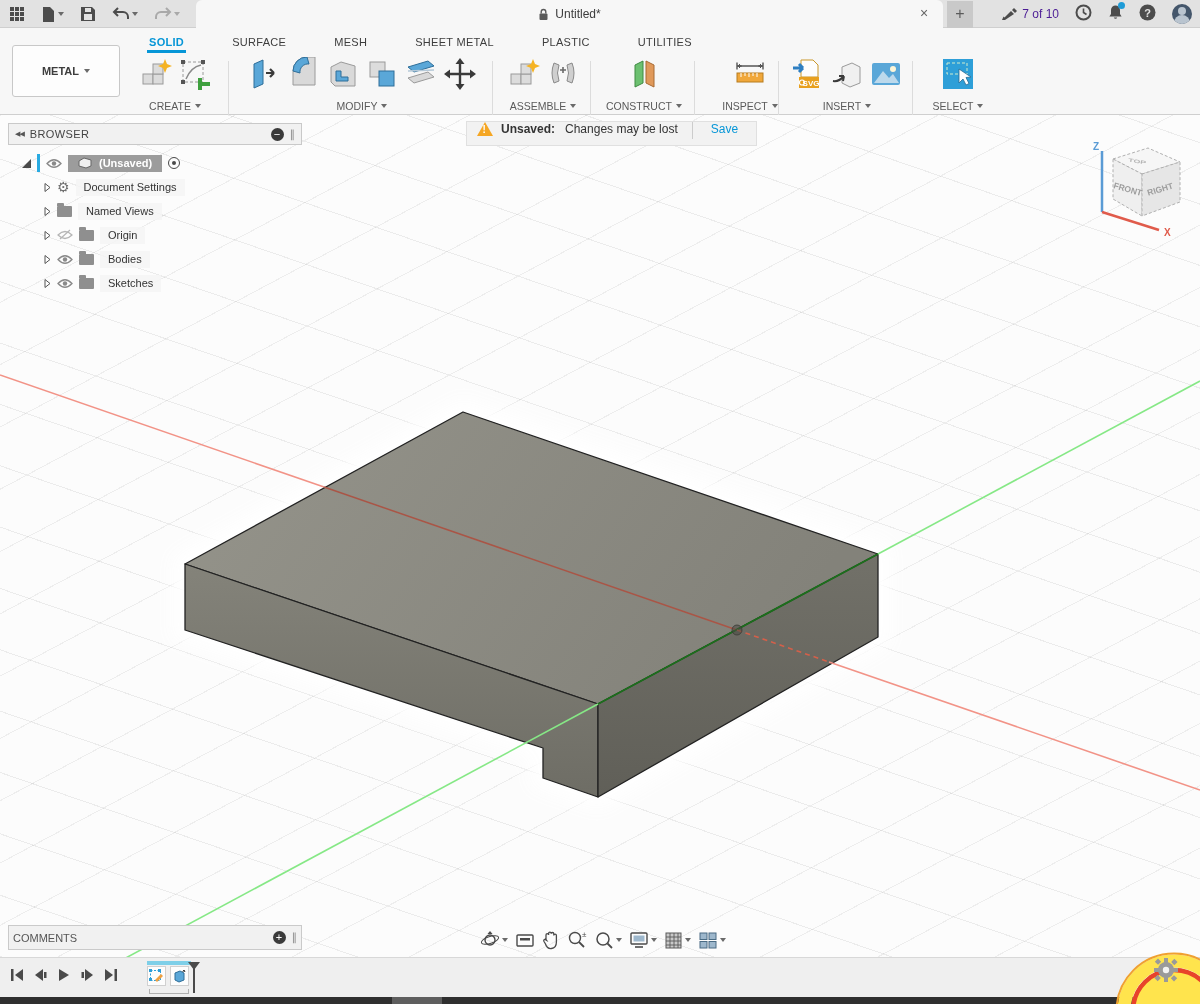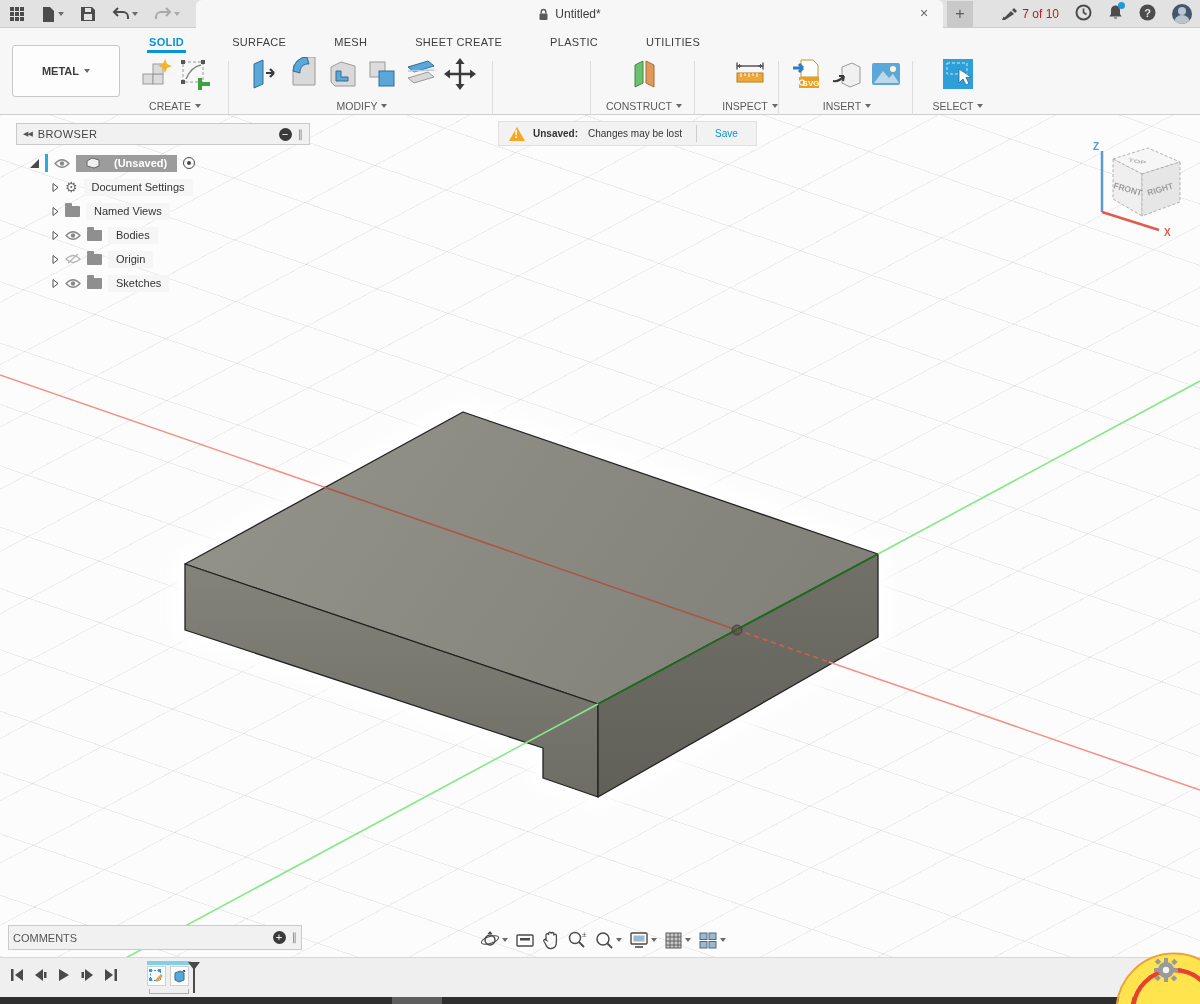--- a/index.html
+++ b/index.html
@@ -14,21 +14,21 @@
   .tb-btn { display:flex; align-items:center; gap:2px; padding:2px 3px; cursor:pointer; }
   .caret-down { width:0; height:0; border-left:3.5px solid transparent; border-right:3.5px solid transparent; border-top:4px solid #6a6a6a; display:inline-block; }
   .doc-tab { position:absolute; left:196px; top:0; width:747px; height:28px;
     background:#f7f7f7; border-radius:6px 6px 0 0; display:flex; align-items:center; justify-content:center; gap:6px; }
   .doc-title { font-size:12px; color:#3c3c3c; }
   .tab-close { position:absolute; right:10px; top:4px; width:18px; height:18px; text-align:center;
     font-size:14px; line-height:18px; color:#666; cursor:pointer; }
   .tab-new { position:absolute; left:947px; top:1px; width:26px; height:27px; background:#c9c9c9;
     color:#5a5a5a; font-size:16px; text-align:center; line-height:26px; cursor:pointer; }
   .tb-right { position:absolute; right:8px; top:0; height:28px; display:flex; align-items:center; gap:16px; }
-  .job-status { display:flex; align-items:center; gap:4px; font-size:12px; color:#b91c1c; }
+  .job-status { display:flex; align-items:center; gap:4px; font-size:12px; color:#4c1d95; }
   .avatar { width:20px; height:20px; border-radius:50%; background:#44566b; overflow:hidden; position:relative; }
   .avatar:before { content:""; position:absolute; left:6px; top:3px; width:8px; height:8px; border-radius:50%; background:#b9c4cf; }
   .avatar:after { content:""; position:absolute; left:2px; top:11px; width:16px; height:10px; border-radius:8px 8px 0 0; background:#b9c4cf; }
   .bell-wrap { position:relative; }
   .bell-dot { position:absolute; right:-2px; top:-2px; width:7px; height:7px; border-radius:50%; background:#1e9bd7; }
 
   
   .ribbon { position:absolute; left:0; top:28px; width:1200px; height:87px; background:#f7f7f7; border-bottom:1px solid #cfcfcf; }
   .ribbon-tabs { position:absolute; left:0; top:0; width:1200px; height:27px; display:flex; align-items:center; gap:44px; padding-left:147px; }
   .rtab { font-size:11px; color:#3d3d3d; letter-spacing:.3px; padding:6px 2px 5px; cursor:pointer; }
@@ -43,44 +43,44 @@
   .ricon { width:34px; height:34px; cursor:pointer; }
 
   
   .viewport { position:absolute; left:0; top:115px; width:1200px; height:842px; background:
     repeating-linear-gradient(19deg, rgba(90,90,90,0.10) 0 1px, transparent 1px 58px),
     repeating-linear-gradient(152deg, rgba(90,90,90,0.09) 0 1px, transparent 1px 55px),
     #fcfcfc; }
   .scene { position:absolute; left:0; top:0; }
 
   
-  .browser { position:absolute; left:16px; top:8px; width:294px; font-size:11px; color:#333; }
+  .browser { position:absolute; left:8px; top:8px; width:294px; font-size:11px; color:#333; }
   .panel-header { height:22px; background:#f1f1f1; border:1px solid #c9c9c9; display:flex; align-items:center; padding:0 6px; gap:6px; }
   .panel-title { flex:0 0 auto; font-size:11px; color:#444; letter-spacing:.4px; }
   .panel-spacer { flex:1; }
   .chev { font-size:7px; color:#555; letter-spacing:-1px; cursor:pointer; }
   .circle-btn { width:13px; height:13px; border-radius:50%; background:#3a3a3a; color:#fff; font-size:11px;
     line-height:12px; text-align:center; cursor:pointer; }
   .grip { color:#8a8a8a; font-size:11px; cursor:pointer; }
   .tree { margin-top:6px; }
   .trow { height:24px; display:flex; align-items:center; gap:6px; }
   .tri-outline { width:7px; height:9px; cursor:pointer; }
   .root-tri { width:0; height:0; border-left:9px solid transparent; border-bottom:9px solid #4a4a4a; cursor:pointer; }
   .sel-bar { width:3px; height:18px; background:#29abe2; }
-  .chip { background:#9c9c9c; color:#fff; font-weight:bold; padding:2px 10px 3px; display:flex; align-items:center; gap:14px; }
+  .chip { background:#9c9c9c; color:#fff; font-weight:bold; padding:2px 10px 3px; display:flex; align-items:center; gap:7px; }
   .rowlabel { background:rgba(245,245,245,.85); padding:2px 8px 3px; }
   .radio { width:12px; height:12px; border:1.5px solid #4a4a4a; border-radius:50%; position:relative; cursor:pointer; }
   .radio:before { content:""; position:absolute; left:3px; top:3px; width:4px; height:4px; border-radius:50%; background:#4a4a4a; }
   .folder { width:15px; height:11px; background:#8f8f8f; position:relative; border-radius:1px; }
   .folder:before { content:""; position:absolute; left:0; top:-3px; width:7px; height:3px; background:#8f8f8f; border-radius:1px 1px 0 0; }
   .gear-glyph { color:#6f6f6f; font-size:14px; line-height:14px; }
 
   
   .warnbar { position:absolute; left:466px; top:6px; height:25px; background:#f2f2f2; border:1px solid #e0e0e0;
-    display:flex; align-items:center; font-size:10px; color:#333;margin-left:32px; }
+    display:flex; align-items:flex-start; font-size:12px; color:#333; }
   .warnbar .wlabel { font-weight:bold; margin:0 10px 0 8px; }
   .warnbar .wmsg { margin-right:14px; }
   .warnbar .wdiv { width:1px; height:17px; background:#ccc; }
   .warnbar .wsave { color:#0696d7; padding:0 18px; cursor:pointer; }
   .warn-tri { width:0; height:0; border-left:8px solid transparent; border-right:8px solid transparent;
     border-bottom:14px solid #f5a623; position:relative; margin-left:10px; }
   .warn-tri:after { content:"!"; position:absolute; left:-2.5px; top:2px; color:#fff; font-size:10px; font-weight:bold; }
 
   
   .commentsbar { position:absolute; left:8px; top:810px; width:294px; height:25px; background:#f1f1f1;
@@ -201,21 +201,21 @@
       </span>
       <span class="avatar"></span>
     </div>
   </div>
 
   <div class="ribbon">
     <div class="ribbon-tabs">
       <span class="rtab active">SOLID</span>
       <span class="rtab">SURFACE</span>
       <span class="rtab">MESH</span>
-      <span class="rtab">SHEET CREATE</span>
+      <span class="rtab">SHEET METAL</span>
       <span class="rtab">PLASTIC</span>
       <span class="rtab">UTILITIES</span>
     </div>
 
     <div class="workspace-box" style="top:17px;">
       <span>METAL</span>
       <span class="caret-down"></span>
     </div>
 
     <div class="rgroup" style="left:134px; width:82px;">
@@ -284,20 +284,41 @@
             </g>
           </svg>
       </div>
       <div class="rgroup-label">
         <span>MODIFY</span>
           <span class="caret-down"></span>
       </div>
     </div>
     <div class="rsep" style="left:492px;"></div>
 
+    <div class="rgroup" style="left:498px; width:90px;">
+      <div class="rgroup-icons">
+        <svg class="ricon" viewBox="0 0 34 34">
+            <g stroke="#9a9a9a" fill="#dcdcdc">
+              <rect x="4" y="17" width="10" height="10"></rect>
+              <rect x="14" y="17" width="10" height="10"></rect>
+              <rect x="14" y="7" width="10" height="10"></rect>
+            </g>
+            <path d="M26,2 l2,5 5,2 -5,2 -2,5 -2,-5 -5,-2 5,-2 z" fill="#f5b324"></path>
+          </svg>
+        <svg class="ricon" viewBox="0 0 34 34">
+            <path d="M8,6 q-4,10 0,20 l5,-2 q-3,-8 0,-16 z" fill="#cfcfcf" stroke="#8a8a8a"></path>
+            <path d="M26,6 q4,10 0,20 l-5,-2 q3,-8 0,-16 z" fill="#cfcfcf" stroke="#8a8a8a"></path>
+            <path d="M17,10 v6 m-3,-3 h6" stroke="#6a6a6a" stroke-width="1.6"></path>
+          </svg>
+      </div>
+      <div class="rgroup-label">
+        <span>ASSEMBLE</span>
+          <span class="caret-down"></span>
+      </div>
+    </div>
     <div class="rsep" style="left:590px;"></div>
 
     <div class="rgroup" style="left:596px; width:96px;">
       <div class="rgroup-icons">
         <svg class="ricon" viewBox="0 0 34 34">
             <path d="M8,8 L16,4 L16,26 L8,30 z" fill="#6cc070" stroke="#3f8a43"></path>
             <path d="M19,4 L27,8 L27,30 L19,26 z" fill="#e0995a" stroke="#a86a33"></path>
           </svg>
       </div>
       <div class="rgroup-label">
@@ -470,37 +491,37 @@
           <svg class="tri-outline" viewBox="0 0 7 9">
               <path d="M1,0.5 L6,4.5 L1,8.5 z" fill="#fff" stroke="#555"></path>
             </svg>
           <span class="folder"></span>
           <span class="rowlabel">Named Views</span>
         </div>
         <div class="trow" style="padding-left:36px;">
           <svg class="tri-outline" viewBox="0 0 7 9">
               <path d="M1,0.5 L6,4.5 L1,8.5 z" fill="#fff" stroke="#555"></path>
             </svg>
-          <svg width="16" height="11" viewBox="0 0 16 11">
-              <path d="M1,5.5 Q8,-2 15,5.5 Q8,13 1,5.5 z" fill="none" stroke="#8a8a8a" stroke-width="1.3"></path>
-              <circle cx="8" cy="5.5" r="2.2" fill="#8a8a8a"></circle>
+          <svg width="16" height="12" viewBox="0 0 16 12">
+              <path d="M1,6 Q8,-1 15,6 Q8,13 1,6 z" fill="none" stroke="#b5b5b5" stroke-width="1.2"></path>
+              <line x1="3" y1="10" x2="13" y2="1" stroke="#b5b5b5" stroke-width="1.2"></line>
             </svg>
           <span class="folder"></span>
-          <span class="rowlabel">Bodies</span>
+          <span class="rowlabel">Origin</span>
         </div>
         <div class="trow" style="padding-left:36px;">
           <svg class="tri-outline" viewBox="0 0 7 9">
               <path d="M1,0.5 L6,4.5 L1,8.5 z" fill="#fff" stroke="#555"></path>
             </svg>
-          <svg width="16" height="12" viewBox="0 0 16 12">
-              <path d="M1,6 Q8,-1 15,6 Q8,13 1,6 z" fill="none" stroke="#b5b5b5" stroke-width="1.2"></path>
-              <line x1="3" y1="10" x2="13" y2="1" stroke="#b5b5b5" stroke-width="1.2"></line>
+          <svg width="16" height="11" viewBox="0 0 16 11">
+              <path d="M1,5.5 Q8,-2 15,5.5 Q8,13 1,5.5 z" fill="none" stroke="#8a8a8a" stroke-width="1.3"></path>
+              <circle cx="8" cy="5.5" r="2.2" fill="#8a8a8a"></circle>
             </svg>
           <span class="folder"></span>
-          <span class="rowlabel">Origin</span>
+          <span class="rowlabel">Bodies</span>
         </div>
         <div class="trow" style="padding-left:36px;">
           <svg class="tri-outline" viewBox="0 0 7 9">
               <path d="M1,0.5 L6,4.5 L1,8.5 z" fill="#fff" stroke="#555"></path>
             </svg>
           <svg width="16" height="11" viewBox="0 0 16 11">
               <path d="M1,5.5 Q8,-2 15,5.5 Q8,13 1,5.5 z" fill="none" stroke="#8a8a8a" stroke-width="1.3"></path>
               <circle cx="8" cy="5.5" r="2.2" fill="#8a8a8a"></circle>
             </svg>
           <span class="folder"></span>

